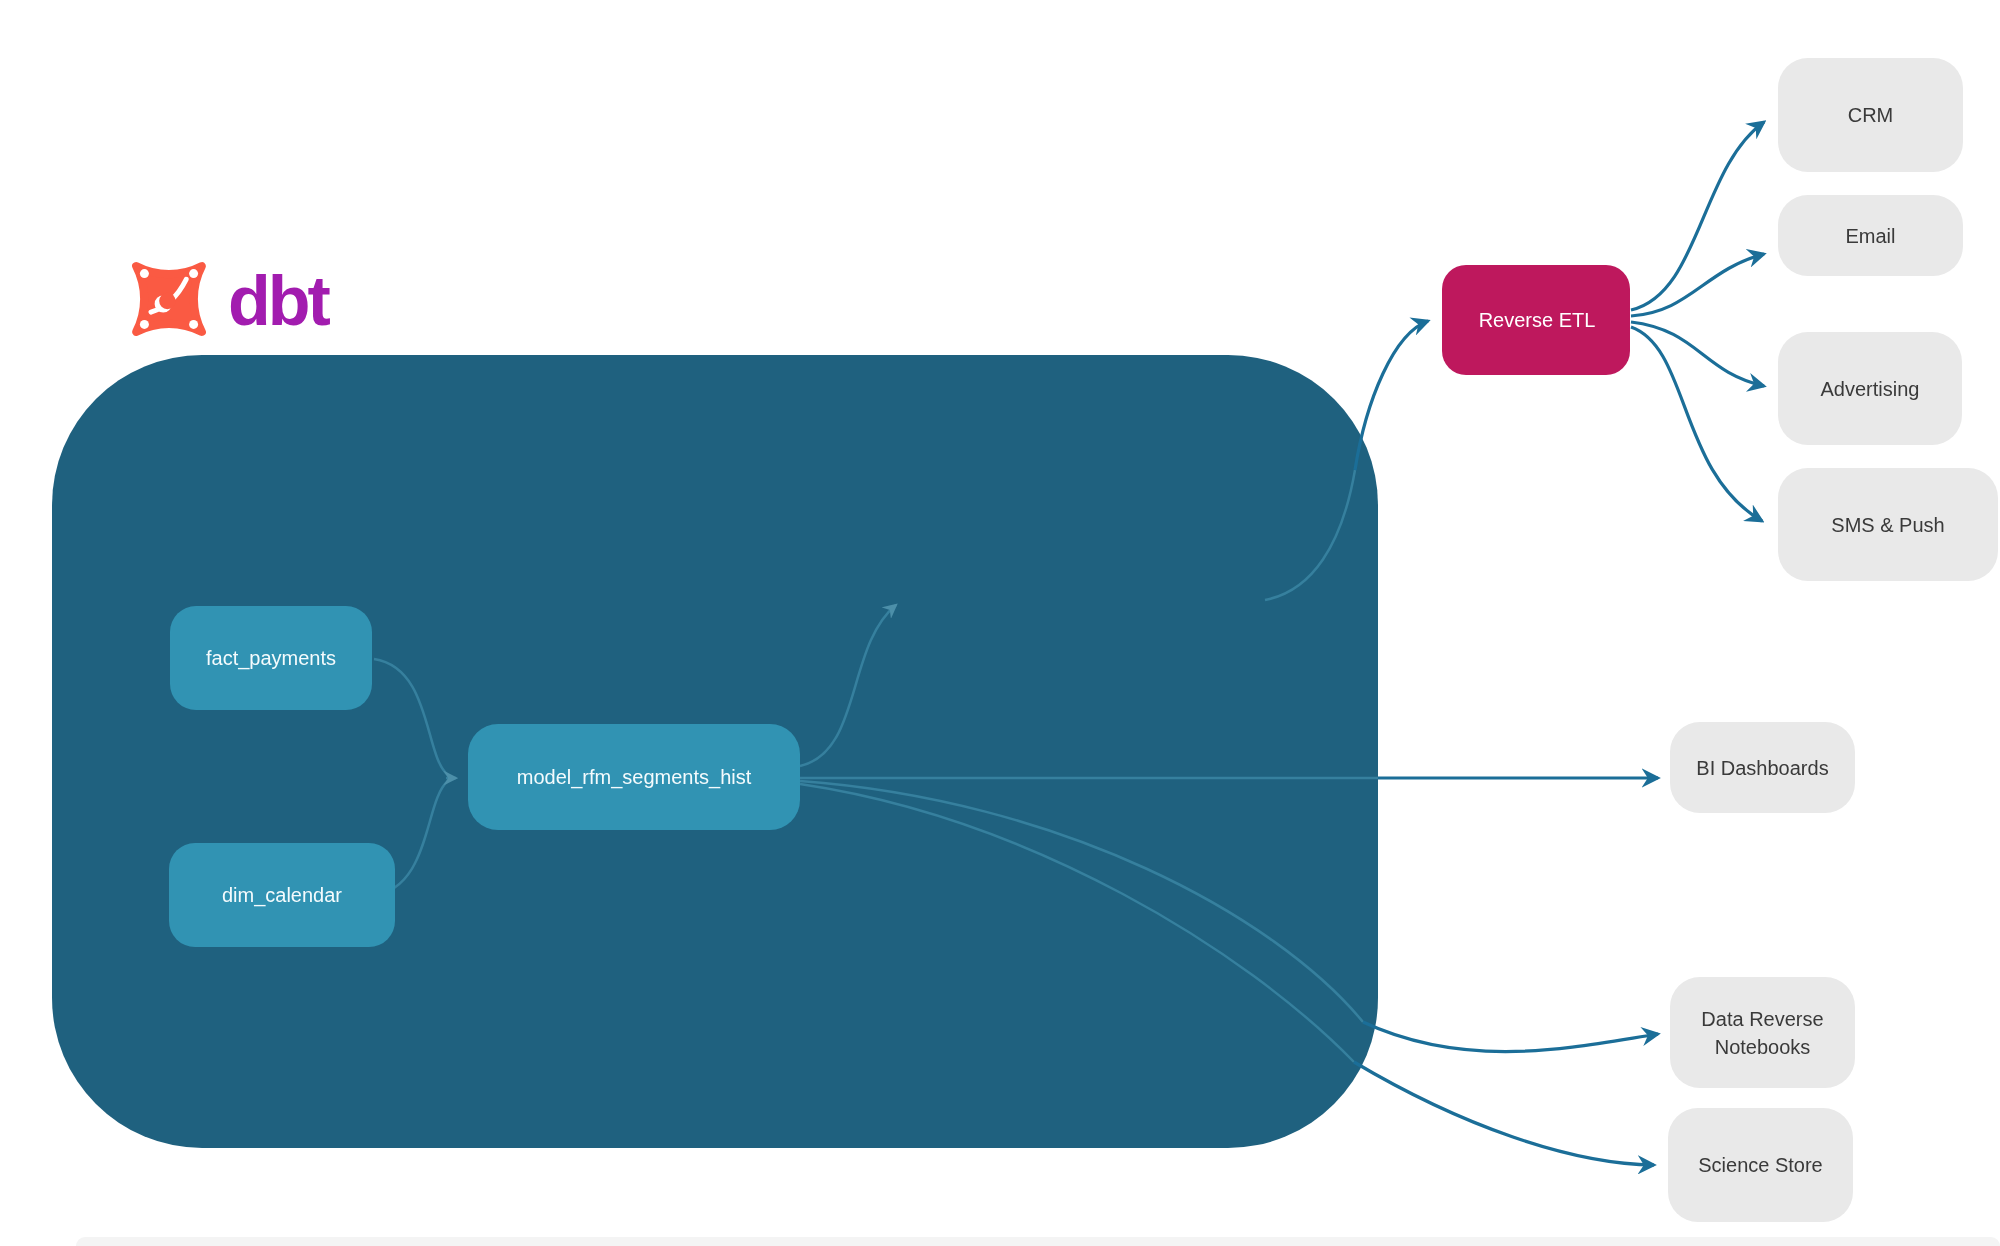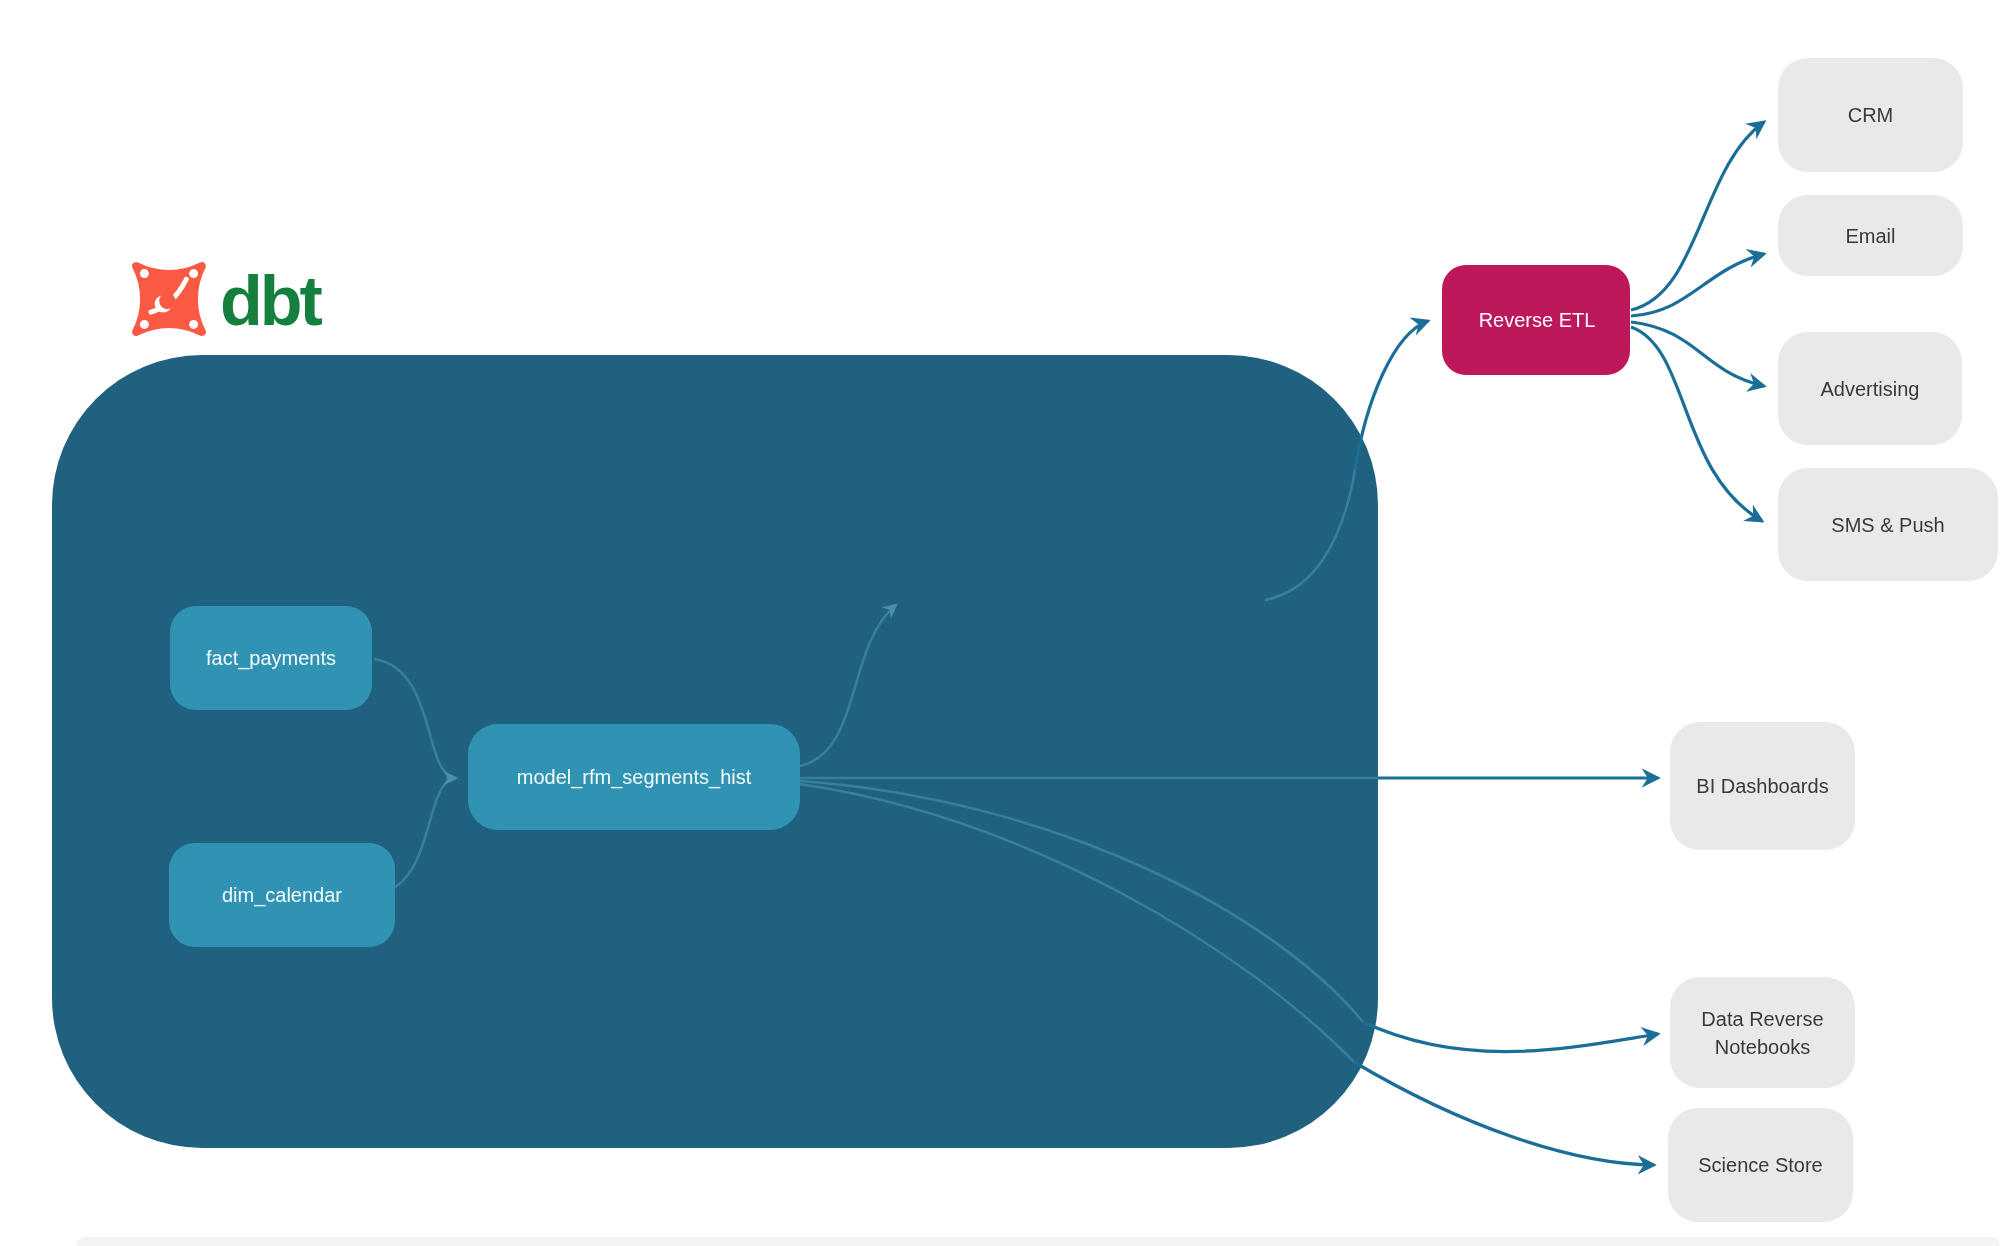--- a/index.html
+++ b/index.html
@@ -3,21 +3,21 @@
 <meta charset="utf-8">
 <style>
   html,body{margin:0;padding:0;background:#ffffff;}
   .stage{
     position:relative;width:2000px;height:1246px;background:#ffffff;overflow:hidden;
     font-family:"Liberation Sans", sans-serif;
   }
   
   .logo{position:absolute;left:128px;top:258px;display:flex;align-items:center;gap:10px;}
   .logo-icon{width:82px;height:82px;display:block;}
-  .logo-word{font-size:70px;font-weight:800;letter-spacing:-3px;color:#15803d;line-height:1;padding-top:4px;}
+  .logo-word{font-size:70px;font-weight:800;letter-spacing:-3px;color:#a21caf;line-height:1;padding-top:4px;margin-left:8px;}
   
   .dbt-box{
     position:absolute;left:52px;top:355px;width:1326px;height:793px;
     background:#1F617F;border-radius:150px;
   }
   
   .edges{position:absolute;left:0;top:0;width:2000px;height:1246px;pointer-events:none;}
   
   .node{
     position:absolute;display:flex;align-items:center;justify-content:center;text-align:center;
@@ -112,21 +112,21 @@
   </div>
 
   <div class="node gray" style="left:1778px;top:332px;width:184px;height:113px;">
     <span>Advertising</span>
   </div>
 
   <div class="node gray" style="left:1778px;top:468px;width:220px;height:113px;">
     <span>SMS &amp; Push</span>
   </div>
 
-  <div class="node gray" style="left:1670px;top:722px;width:185px;height:128px;">
+  <div class="node gray" style="left:1670px;top:722px;width:185px;height:91px;">
     <span>BI Dashboards</span>
   </div>
 
   <div class="node gray" style="left:1670px;top:977px;width:185px;height:111px;">
     <span>Data Reverse Notebooks</span>
   </div>
 
   <div class="node gray" style="left:1668px;top:1108px;width:185px;height:114px;">
     <span>Science Store</span>
   </div>

